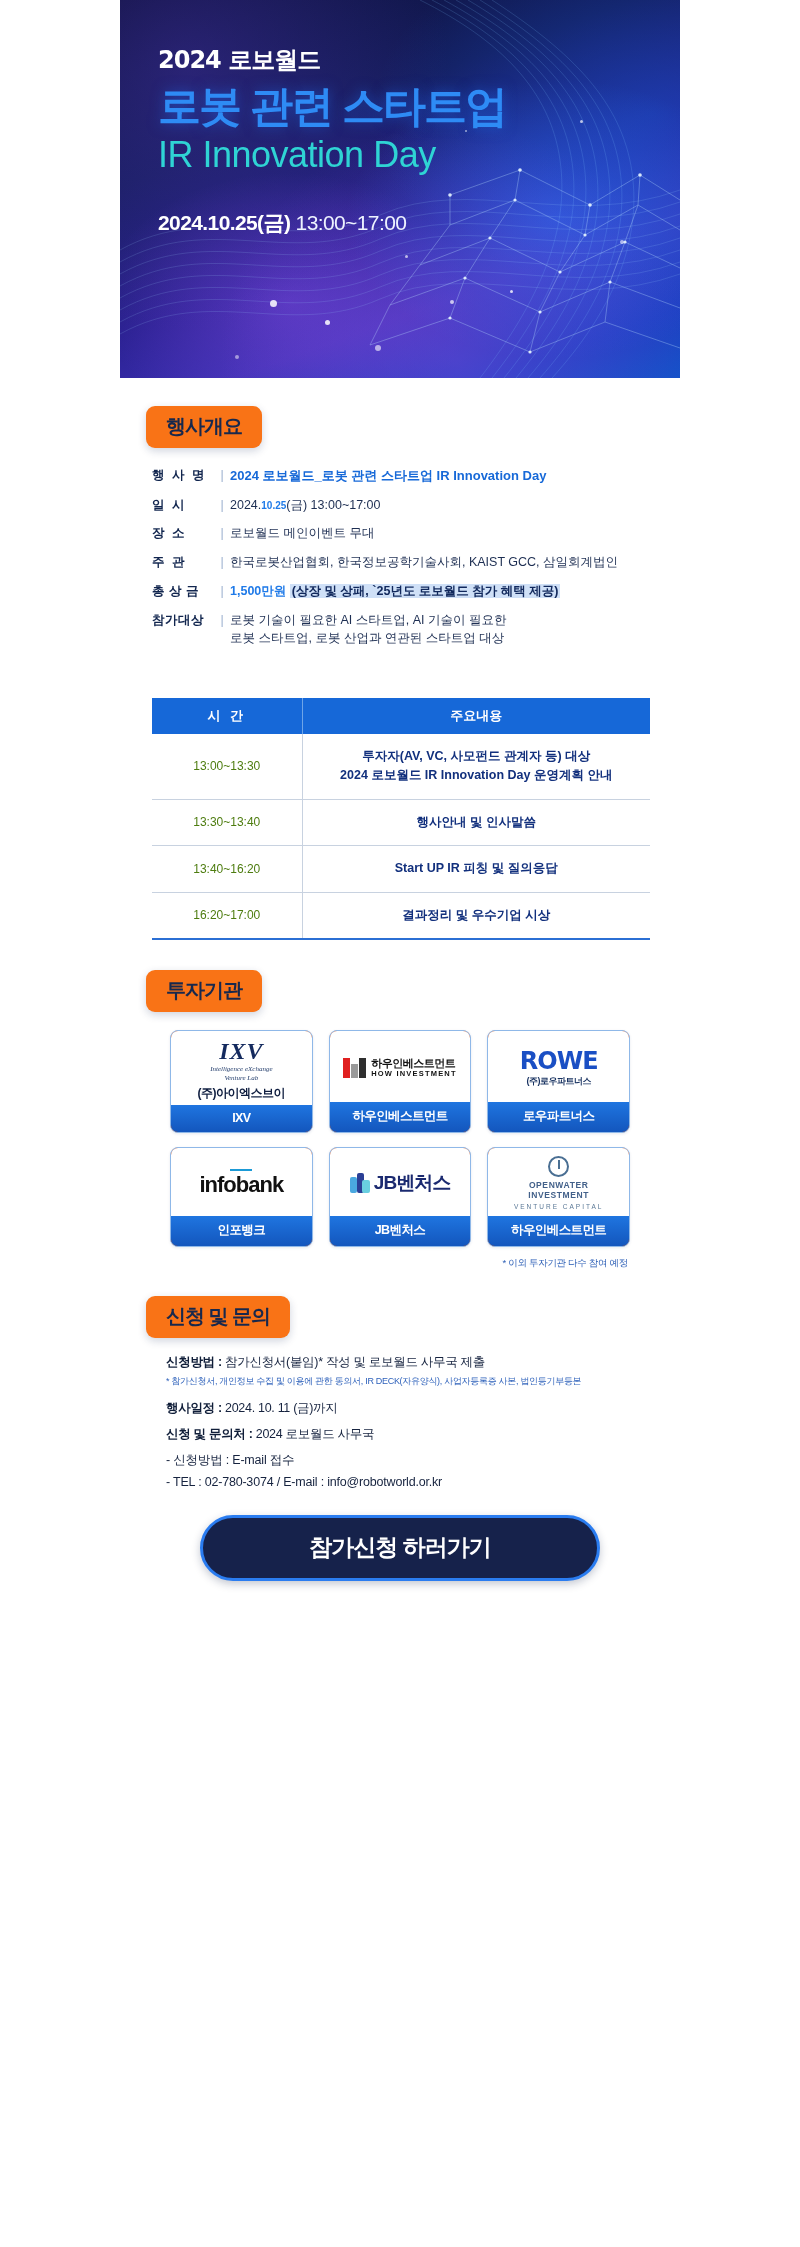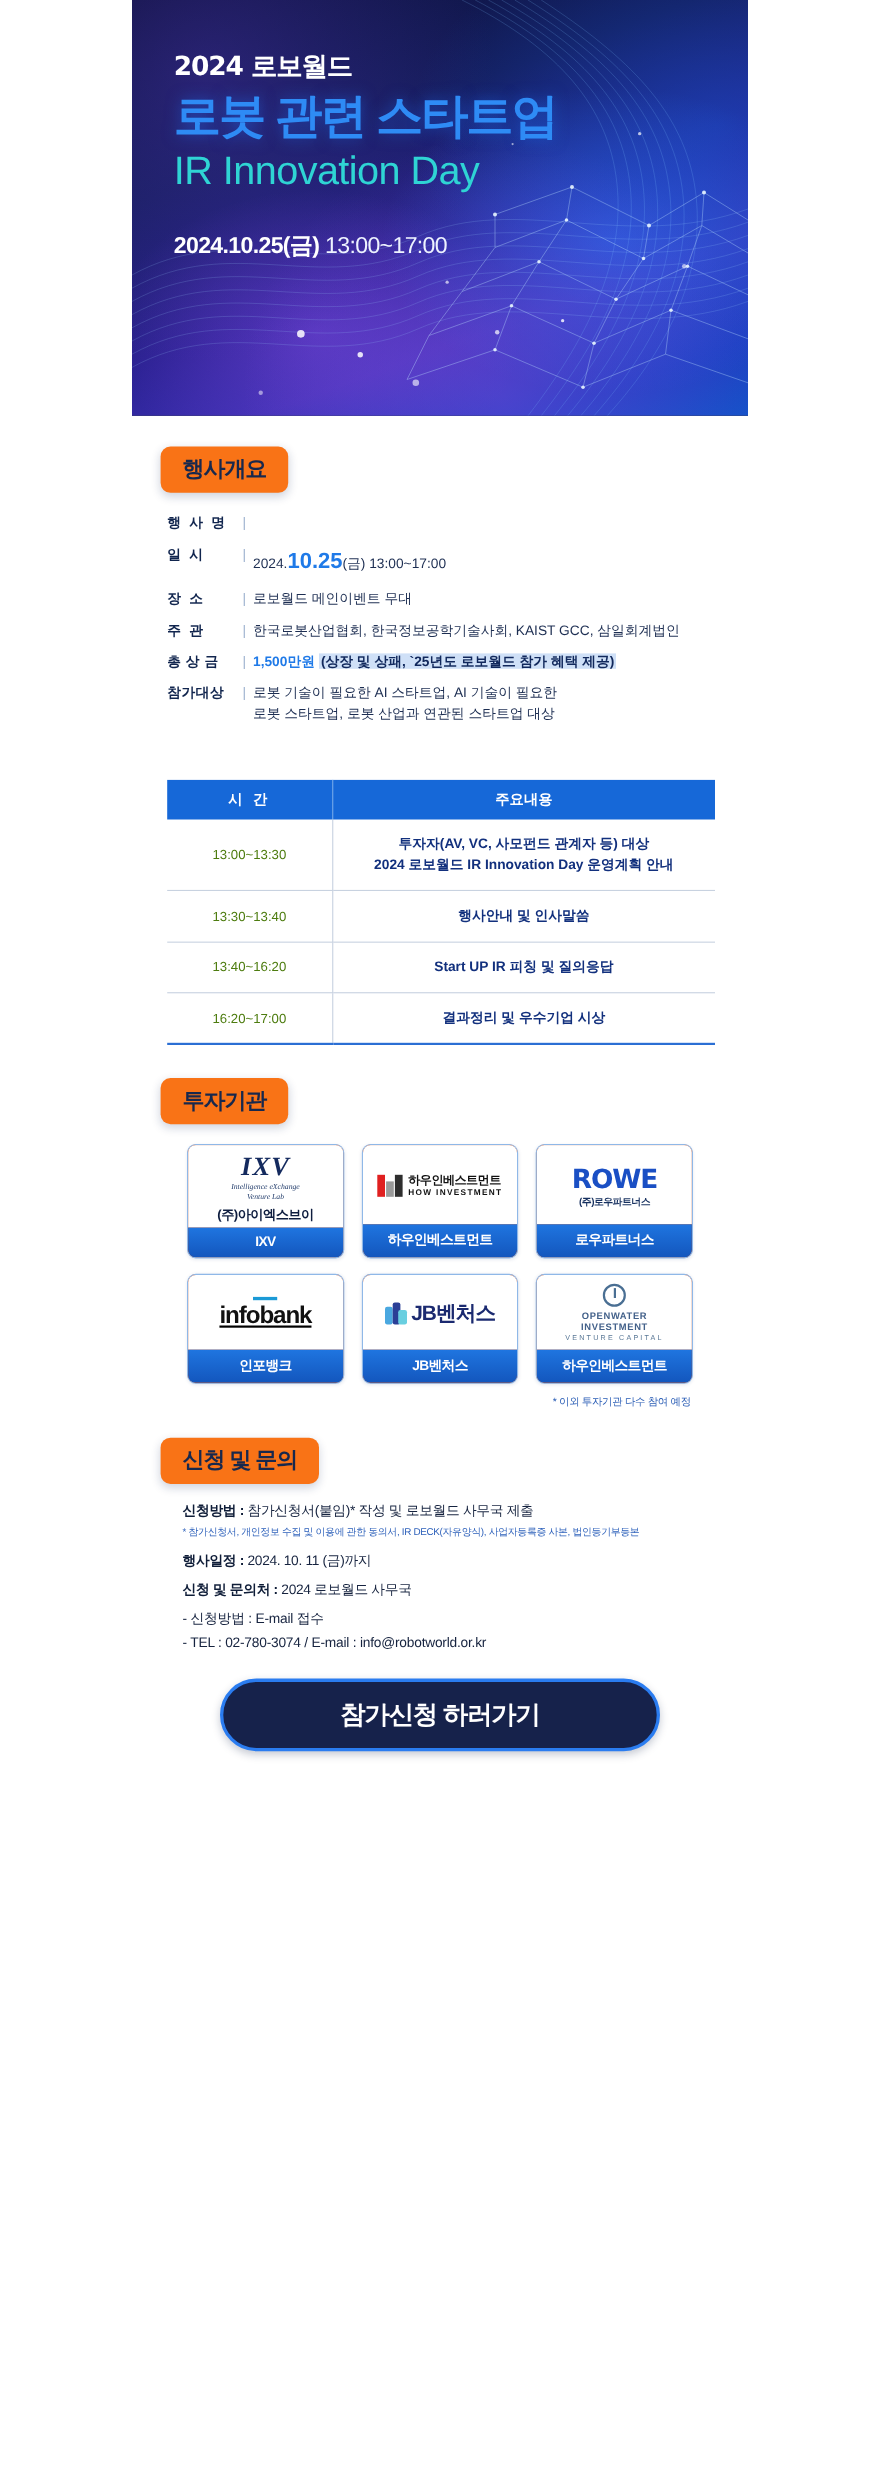--- a/index.html
+++ b/index.html
@@ -126,21 +126,21 @@
   }
   .ov-label.tight { letter-spacing: 0.5px; }
   .ov-sep {
     flex: 0 0 16px;
     color: #9db1cf;
     text-align: center;
     font-weight: 400;
   }
   .ov-val { flex: 1 1 auto; color: #1d2e52; }
   .ov-val.blue { color: #1769d8; font-weight: 700; font-size: 13px; }
-  .ov-val .big { color: #1f7ae8; font-weight: 700; font-size: 20px; }
+  .ov-val .big { color: #1f7ae8; font-weight: 700; font-size: 10px; }
   .ov-val .hl {
     background: #cfe0f7;
     color: #11285c;
     font-weight: 700;
     padding: 0 2px;
   }
   .ov-val .prize { color: #1f7ae8; font-weight: 700; }
 
   
   .sched { margin: 14px 30px 0 32px; }
@@ -237,21 +237,21 @@
   .lg-how .b3 { height:20px; background:#2e2e2e; }
   .lg-how .txt { line-height:1.15; }
   .lg-how .kr { font-size: 11px; font-weight: 700; color:#111; letter-spacing:-0.5px;}
   .lg-how .en { font-size: 7.5px; font-weight: 700; color:#111; letter-spacing:1.2px; }
   .lg-rowe { text-align:center; line-height:1; }
   .lg-rowe .rw {
     font-size: 24px; font-weight: 700; color:#1a4fc4; letter-spacing:-1px;
     font-family: "DejaVu Sans", sans-serif;
   }
   .lg-rowe .kr { font-size: 9px; font-weight:700; color:#16305f; margin-top:4px; letter-spacing:-0.5px;}
-  .lg-info { text-align:center;text-decoration:underline; }
+  .lg-info { text-align:center; }
   .lg-info .bar { width:22px; height:2.5px; background:#1b9ad6; margin:0 auto 1px auto; }
   .lg-info .w { font-size: 22px; font-weight: 700; color:#111; letter-spacing:-1px; }
   .lg-jb { display:flex; align-items:center; gap:4px; }
   .lg-jb .mark { position:relative; width:20px; height:20px; }
   .lg-jb .mark i { position:absolute; display:block; border-radius:2px; }
   .lg-jb .m1 { left:0; top:4px; width:7px; height:16px; background:#4aa8e0; }
   .lg-jb .m2 { left:7px; top:0; width:7px; height:20px; background:#2b3f96; }
   .lg-jb .m3 { left:12px; top:7px; width:8px; height:13px; background:#69cfe0; }
   .lg-jb .t { font-size: 19px; font-weight: 700; color:#1b2a70; letter-spacing:-1px; }
   .lg-ow { text-align:center; line-height:1.15; }
@@ -377,20 +377,21 @@
   <div style="height:28px"></div>
   <div class="pill-wrap">
     <span class="pill">행사개요</span>
   </div>
 
   <div class="overview">
 
     <div class="ov-row">
       <div class="ov-label">행 사 명</div>
       <div class="ov-sep">|</div>
+      <div class="ov-val blue">2024 로보월드_로봇 관련 스타트업 IR Innovation Day</div>
     </div>
 
     <div class="ov-row">
       <div class="ov-label">일    시</div>
       <div class="ov-sep">|</div>
       <div class="ov-val"><span>2024.</span><span class="big">10.25</span><span>(금) 13:00~17:00</span></div>
     </div>
 
     <div class="ov-row">
       <div class="ov-label">장    소</div>

